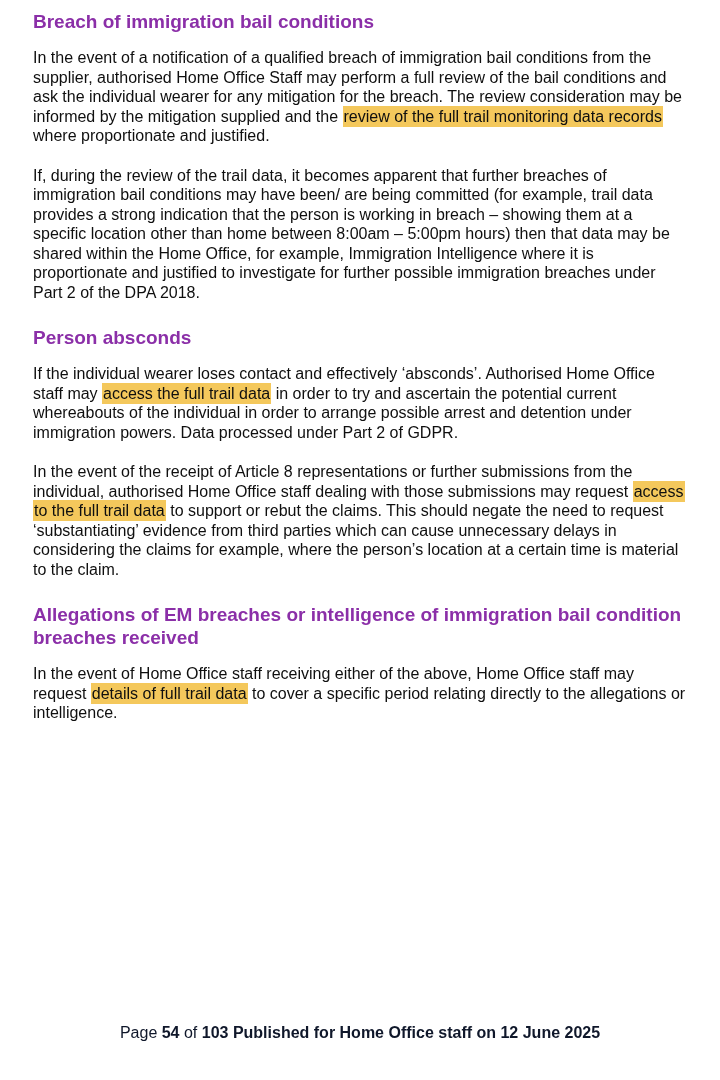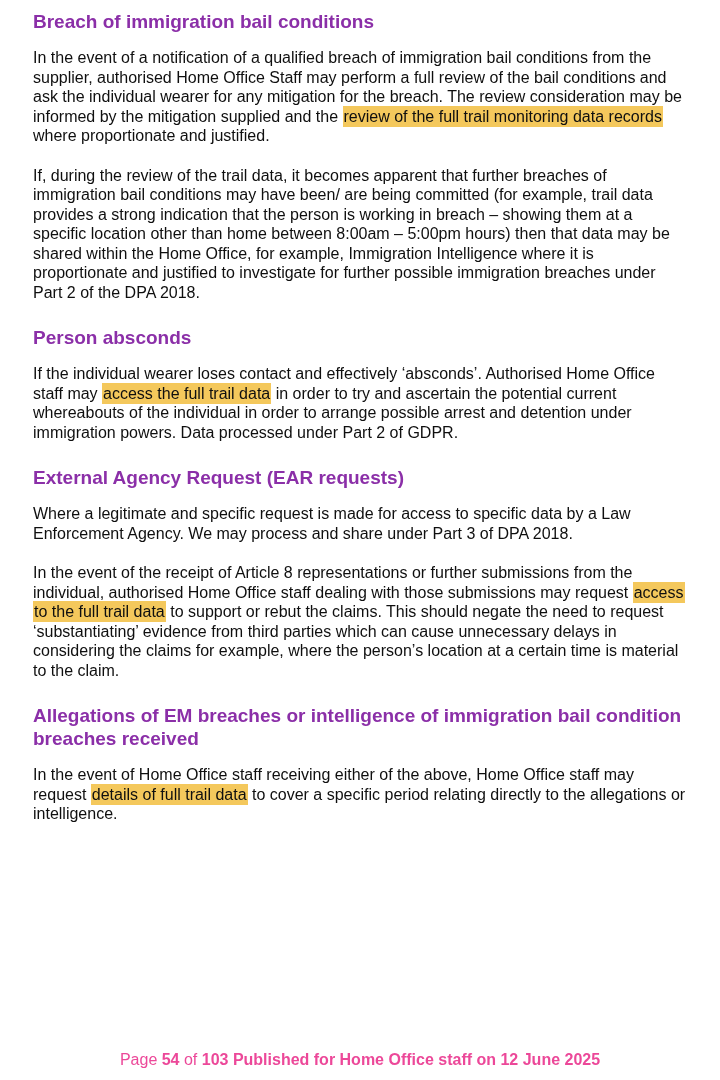--- a/index.html
+++ b/index.html
@@ -39,25 +39,25 @@
     color: inherit;
     padding: 2px 1px;
     -webkit-box-decoration-break: clone;
     box-decoration-break: clone;
     margin-top: 36px;
   }
   .page-footer {
     position: absolute;
     left: 0;
     right: 0;
-    bottom: 11px;
+    bottom: 38px;
     text-align: center;
     font-size: 16px;
     line-height: 19px;
-    color: #ec4899;
+    color: #0f172a;
   }
   .page-footer strong {
     font-weight: bold;
   }
 </style>
 </head>
 <body>
 
 <div class="page">
 
@@ -65,24 +65,20 @@
     <h1 class="heading">Breach of immigration bail conditions</h1>
     <p class="para"><span>In the event of a notification of a qualified breach of immigration bail conditions from the supplier, authorised Home Office Staff may perform a full review of the bail conditions and ask the individual wearer for any mitigation for the breach. The review consideration may be informed by the mitigation supplied and the </span><mark class="hl">review of the full trail monitoring data records</mark><span> where proportionate and justified.</span></p>
     <p class="para"><span>If, during the review of the trail data, it becomes apparent that further breaches of immigration bail conditions may have been/ are being committed (for example, trail data provides a strong indication that the person is working in breach – showing them at a specific location other than home between 8:00am – 5:00pm hours) then that data may be shared within the Home Office, for example, Immigration Intelligence where it is proportionate and justified to investigate for further possible immigration breaches under Part 2 of the DPA 2018.</span></p>
   </section>
 
   <section class="doc-section">
     <h1 class="heading">Person absconds</h1>
     <p class="para"><span>If the individual wearer loses contact and effectively ‘absconds’. Authorised Home Office staff may </span><mark class="hl">access the full trail data</mark><span> in order to try and ascertain the potential current whereabouts of the individual in order to arrange possible arrest and detention under immigration powers. Data processed under Part 2 of GDPR.</span></p>
   </section>
 
-  <section class="doc-section">
-    <h1 class="heading">External Agency Request (EAR requests)</h1>
-    <p class="para"><span>Where a legitimate and specific request is made for access to specific data by a Law Enforcement Agency. We may process and share under Part 3 of DPA 2018.</span></p>
-  </section>
 
   <section class="doc-section">
     <p class="para"><span>In the event of the receipt of Article 8 representations or further submissions from the individual, authorised Home Office staff dealing with those submissions may request </span><mark class="hl">access to the full trail data</mark><span> to support or rebut the claims. This should negate the need to request ‘substantiating’ evidence from third parties which can cause unnecessary delays in considering the claims for example, where the person’s location at a certain time is material to the claim.</span></p>
   </section>
 
   <section class="doc-section">
     <h1 class="heading">Allegations of EM breaches or intelligence of immigration bail condition breaches received</h1>
     <p class="para"><span>In the event of Home Office staff receiving either of the above, Home Office staff may request </span><mark class="hl">details of full trail data</mark><span> to cover a specific period relating directly to the allegations or intelligence.</span></p>
   </section>
 

